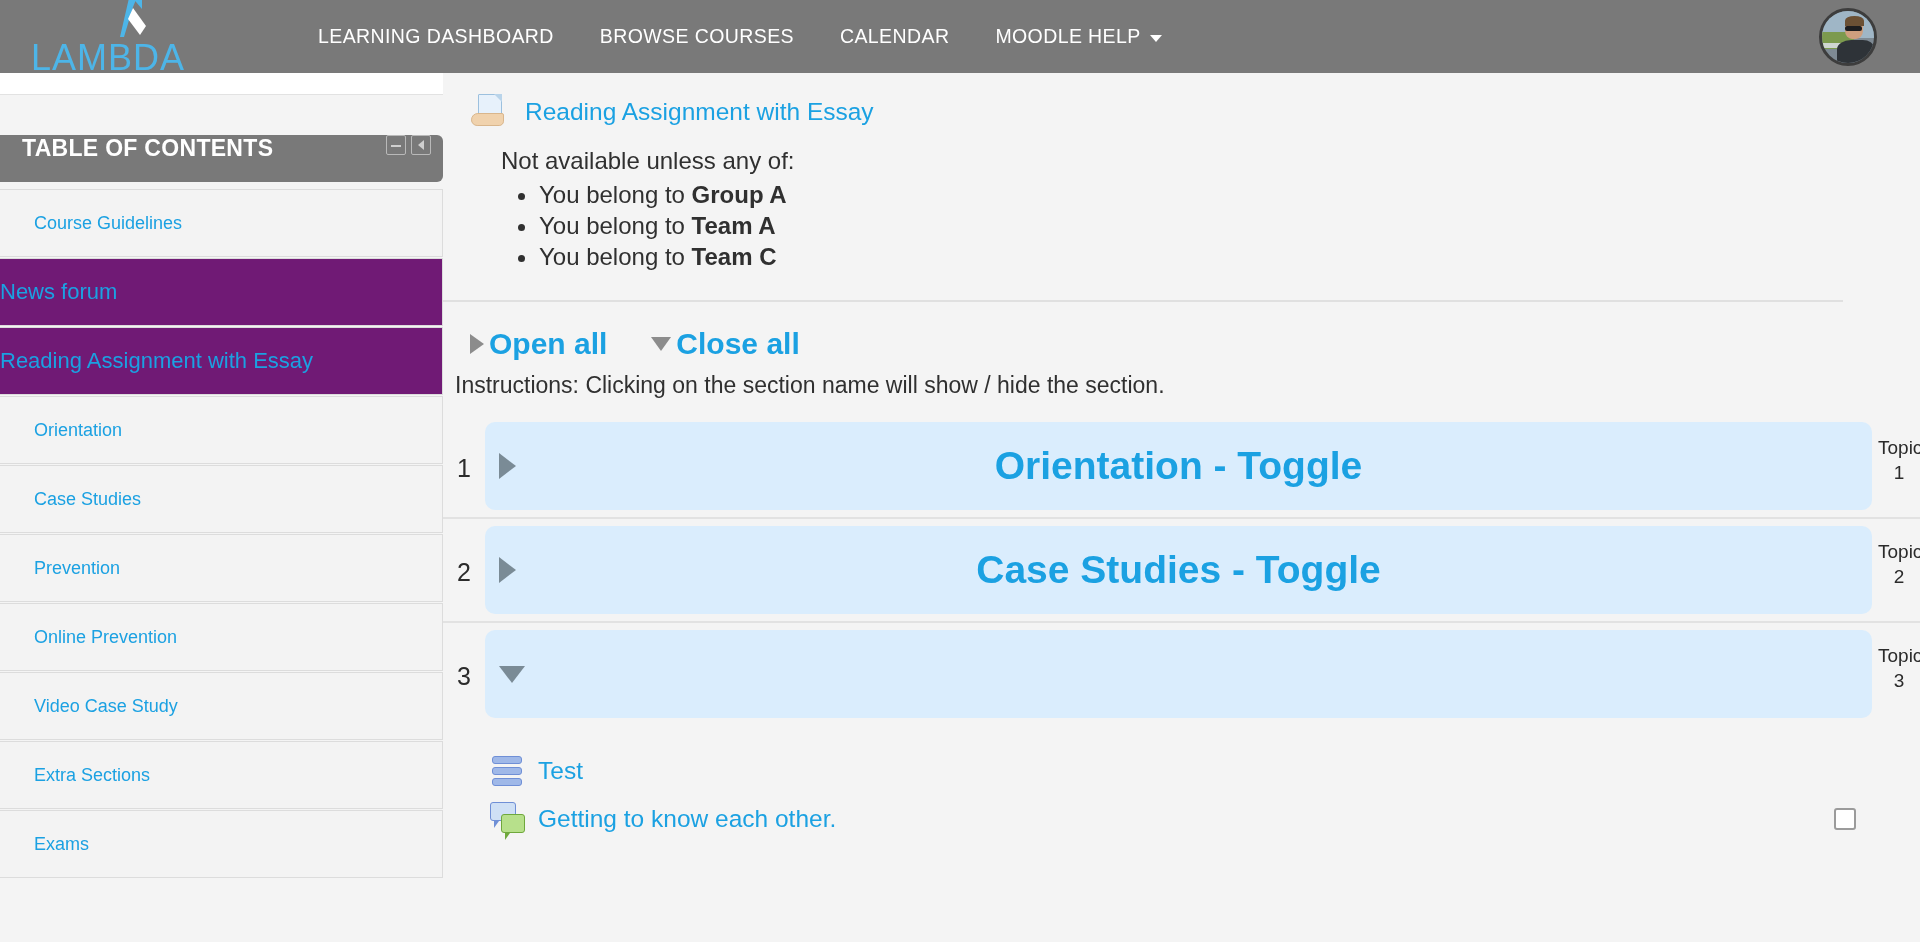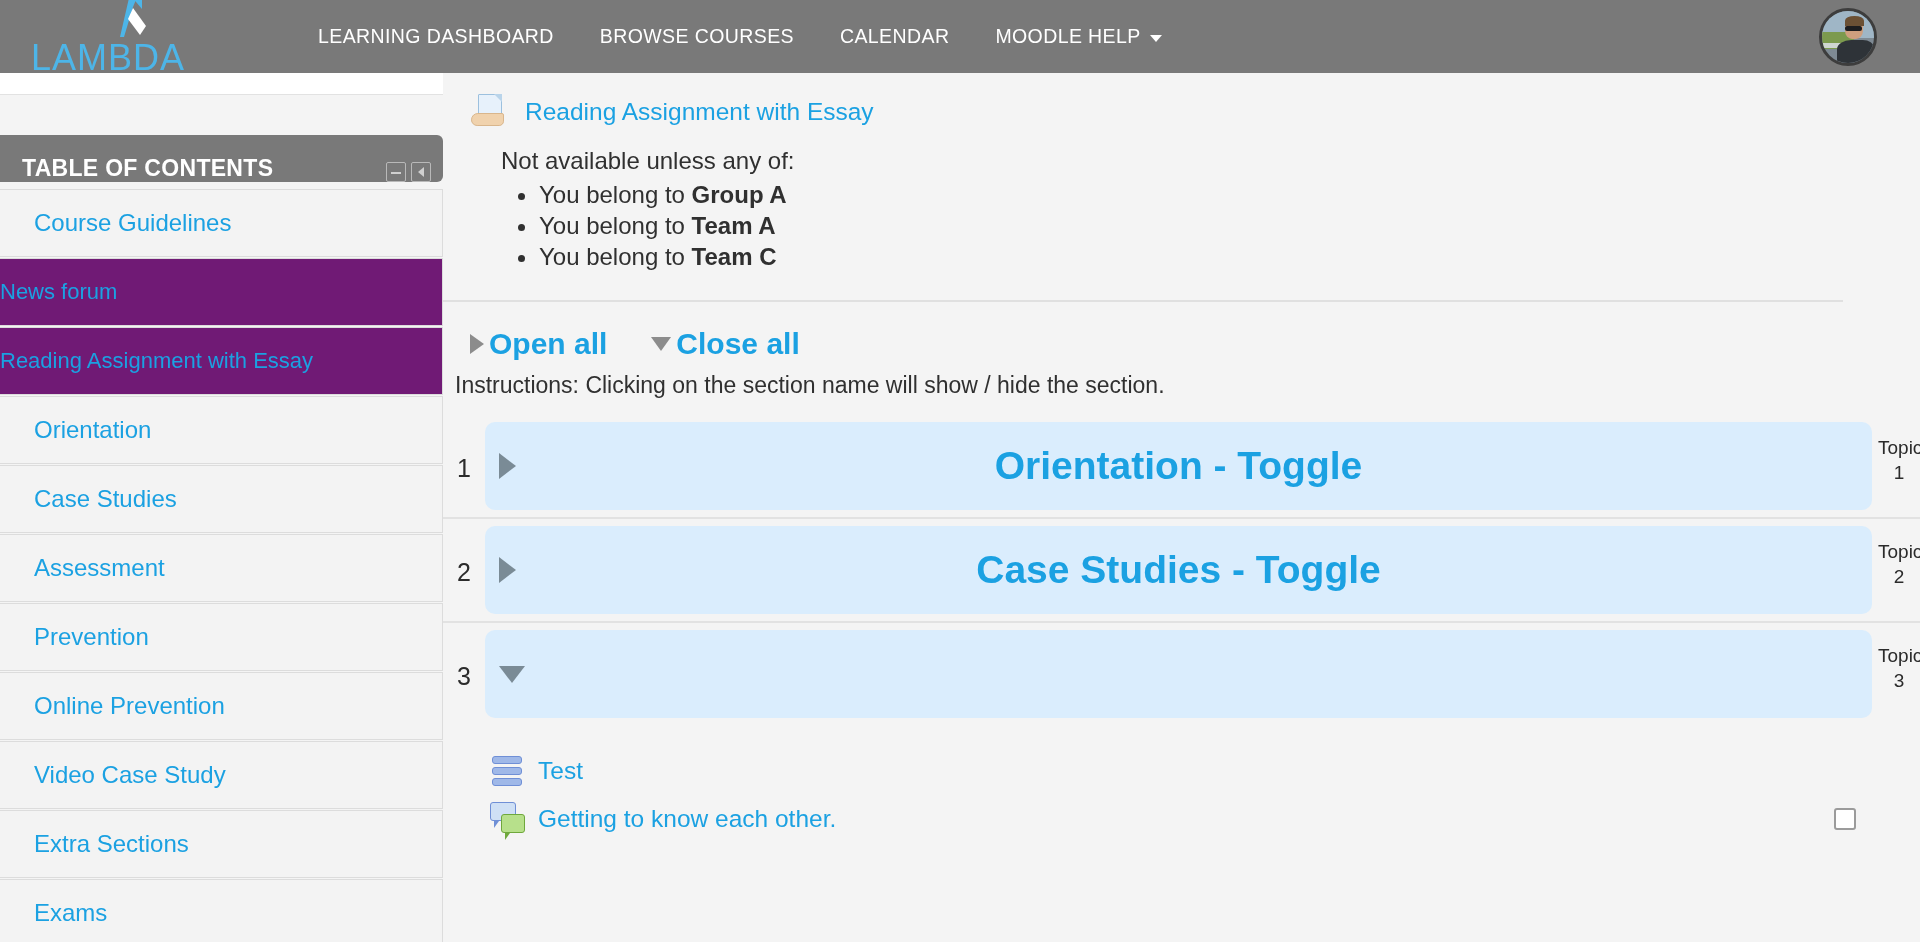--- a/index.html
+++ b/index.html
@@ -60,21 +60,21 @@
   }
   .white-strip {
     position: absolute; left: 0; top: 0; width: 443px; height: 22px;
     background: #ffffff; border-bottom: 1px solid #e2e2e2;
   }
   .toc-header {
     position: absolute; left: 0; top: 62px;
     width: 443px; height: 47px;
     background: #797979;
     border-radius: 0 6px 6px 0;
-    display: flex; align-items: flex-end; justify-content: space-between;
+    display: flex; align-items: flex-start; justify-content: space-between;
     padding: 0 12px 0 22px;
   }
   .toc-title {
     color: #ffffff; font-size: 23px; font-weight: bold; letter-spacing: .3px;
   }
   .toc-actions { display: flex; gap: 5px; }
   .toc-btn {
     width: 20px; height: 20px; border: 1.5px solid #b9b9b9;
     border-radius: 2px; position: relative; cursor: pointer;
     background: #797979;
@@ -88,21 +88,21 @@
     border-bottom: 5px solid transparent; border-right: 6px solid #cfcfcf;
   }
   .toc-list { position: absolute; left: 0; top: 116px; width: 443px; }
   .toc-item {
     height: 68px; display: flex; align-items: center;
     border: 1px solid #dcdcdc; border-left: none; margin-bottom: 1px;
     cursor: pointer;
   }
   .toc-item.lvl1 { background: #f3f3f3; padding-left: 34px; }
   .toc-item.lvl2 { background: #701a75; }
-  .toc-label { color: #1ba1e2; font-size: 24px; }
+  .toc-label { color: #1ba1e2; font-size: 18px; }
   .toc-item.lvl2 .toc-label { font-size: 22px; }
 
   
   .main {
     position: absolute; left: 443px; top: 73px;
     width: 1477px; height: 869px; background: #f4f4f4;
   }
   .activity-row { display: flex; align-items: center; gap: 14px; }
   .act-name { color: #1ba1e2; font-size: 24.5px; }
 
@@ -309,23 +309,20 @@
       <span class="toc-label">News forum</span>
     </div>
     <div class="toc-item lvl2">
       <span class="toc-label">Reading Assignment with Essay</span>
     </div>
     <div class="toc-item lvl1">
       <span class="toc-label">Orientation</span>
     </div>
     <div class="toc-item lvl1">
       <span class="toc-label">Case Studies</span>
-    </div>
-    <div class="toc-item lvl1">
-      <span class="toc-label">Assessment</span>
     </div>
     <div class="toc-item lvl1">
       <span class="toc-label">Prevention</span>
     </div>
     <div class="toc-item lvl1">
       <span class="toc-label">Online Prevention</span>
     </div>
     <div class="toc-item lvl1">
       <span class="toc-label">Video Case Study</span>
     </div>

